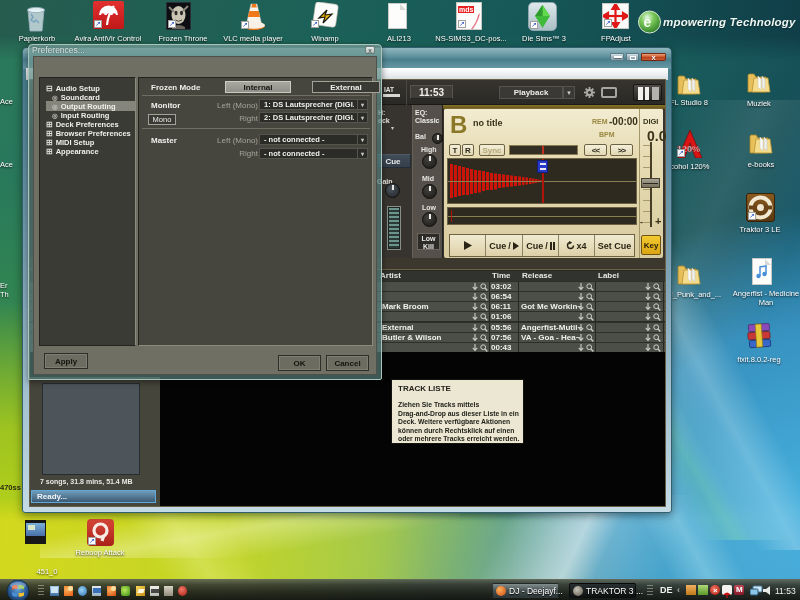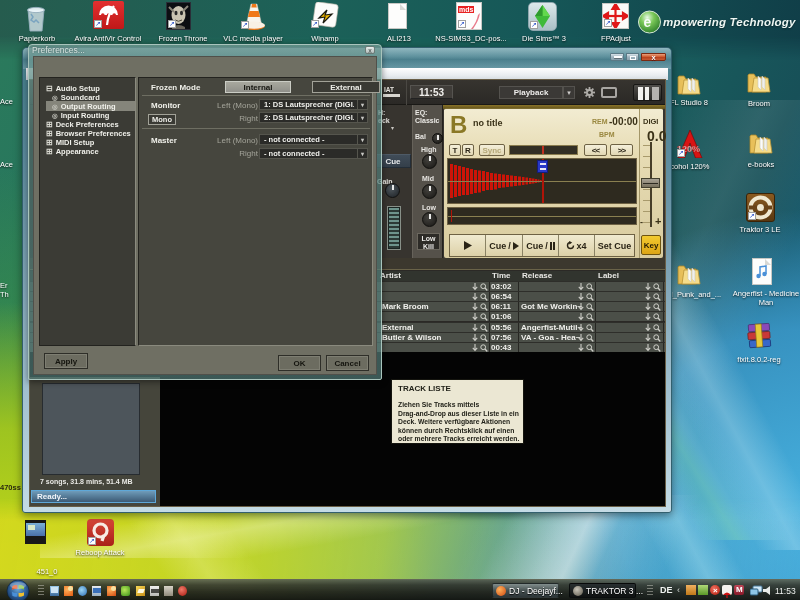--- a/index.html
+++ b/index.html
@@ -159,21 +159,21 @@
 </div>
 
 <div id="icons-right">
   <div class="icon" style="left:676px; top:70px;"><svg width="26" height="26">
         <use href="#folder"></use>
       </svg></div>
   <div class="lbl" style="left:658px; top:98px; width:62px;">FL Studio 8</div>
   <div class="icon" style="left:746px; top:68px;"><svg width="26" height="26">
         <use href="#folder"></use>
       </svg></div>
-  <div class="lbl" style="left:728px; top:99px; width:62px;">Broom</div>
+  <div class="lbl" style="left:728px; top:99px; width:62px;">Muziek</div>
 
   <div class="icon" style="left:676px; top:130px; width:28px; height:28px;">
     <svg width="28" height="28">
       <path d="M14,0 L26,28 L19.5,28 L14,13 L8.5,28 L2,28 Z" fill="#d81414" stroke="#7a0808" stroke-width="0.7"></path>
       <text x="1" y="22" font-size="9" font-weight="bold" fill="#fff" stroke="#a00a0a" stroke-width="0.4" font-family="Liberation Sans">120%</text>
     </svg>
     <div class="sca"></div>
   </div>
   <div class="lbl" style="left:658px; top:162px; width:62px;">lcohol 120%</div>
 
@@ -669,21 +669,21 @@
     </div>
 
     <div style="position:absolute; left:104px; top:20px; width:235px; height:269px; background:#46463e; border:1px solid #23231f; border-right-color:#8a8a7e; border-bottom-color:#8a8a7e;">
       <div style="position:absolute; left:12px; top:5px; color:#f0f0ea; font-size:8px; font-weight:bold;">Frozen Mode</div>
       <div style="position:absolute; left:86px; top:3px; width:66px; height:12px; background:linear-gradient(#a8a89e,#90908a); border:1px solid #caccc4; color:#14140e; font-size:8px; font-weight:bold; text-align:center; line-height:11px;">Internal</div>
       <div style="position:absolute; left:173px; top:3px; width:68px; height:12px; background:#3a3a34; border:1px solid #a2a298; color:#eeeee8; font-size:8px; font-weight:bold; text-align:center; line-height:11px;">External</div>
       <div style="position:absolute; left:3px; top:17px; width:228px; height:1px; background:#6e6e62;"></div>
       <div style="position:absolute; left:12px; top:23px; color:#f0f0ea; font-size:8px; font-weight:bold;">Monitor</div>
       <div style="position:absolute; left:57px; top:23px; width:62px; text-align:right; color:#a4a49a; font-size:8px;">Left (Mono)</div>
       <div class="drop" style="left:120px; top:21px;"><span>1: DS Lautsprecher (DIGI...</span><i>▾</i></div>
-      <div style="position:absolute; left:9px; top:36px; width:28px; height:11px; background:#3a3a34; border:1px solid #a2a298; color:#eeeee8; font-size:7.5px; font-weight:bold; text-align:center; line-height:10px;">Mono</div>
+      <div style="position:absolute; left:9px; top:36px; width:28px; height:11px; background:#3a3a34; border:1px solid #a2a298; color:#eeeee8; font-size:7.5px; font-weight:normal; text-align:center; line-height:10px;">Mono</div>
       <div style="position:absolute; left:57px; top:36px; width:62px; text-align:right; color:#a4a49a; font-size:8px;">Right</div>
       <div class="drop" style="left:120px; top:33.5px;"><span>2: DS Lautsprecher (DIGI...</span><i>▾</i></div>
       <div style="position:absolute; left:3px; top:50px; width:228px; height:1px; background:#6e6e62;"></div>
       <div style="position:absolute; left:12px; top:58px; color:#f0f0ea; font-size:8px; font-weight:bold;">Master</div>
       <div style="position:absolute; left:57px; top:58px; width:62px; text-align:right; color:#a4a49a; font-size:8px;">Left (Mono)</div>
       <div class="drop" style="left:120px; top:55.5px;"><span>- not connected -</span><i>▾</i></div>
       <div style="position:absolute; left:57px; top:71px; width:62px; text-align:right; color:#a4a49a; font-size:8px;">Right</div>
       <div class="drop" style="left:120px; top:69.5px;"><span>- not connected -</span><i>▾</i></div>
     </div>
 

